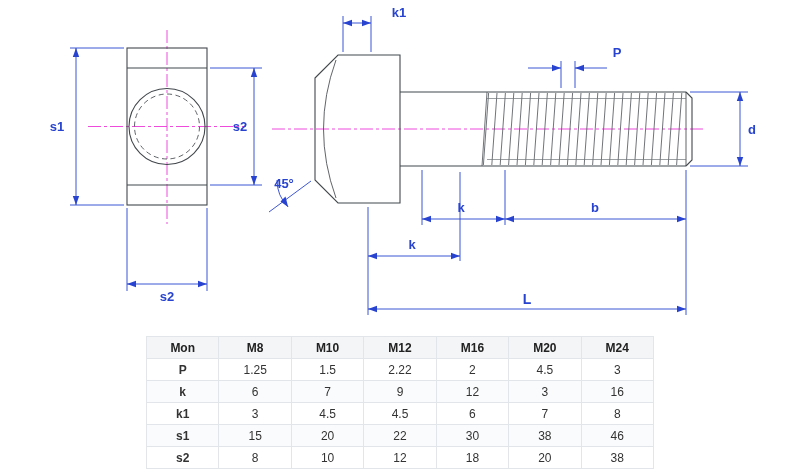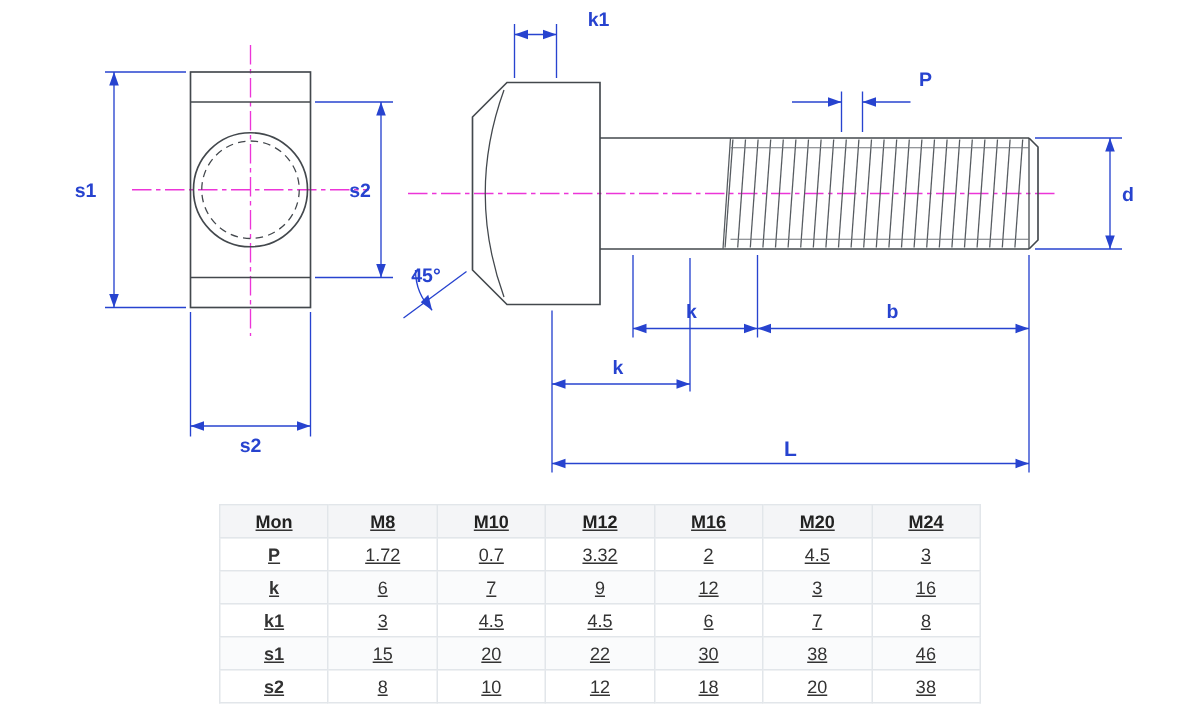--- a/index.html
+++ b/index.html
@@ -15,21 +15,21 @@
   .arrow{fill:var(--dimension,#2743cf);stroke:none;}
   .dimtxt{fill:var(--dimension,#2743cf);font:600 13px "Liberation Sans",sans-serif;}
   .dimtxt.big{font:700 14px "Liberation Sans",sans-serif;}
   .center{stroke:var(--centerline,#ec35d8);stroke-width:.9;stroke-dasharray:13 3 3 3;fill:none;}
   .thread{stroke:#565b60;stroke-width:.85;}
   .crest{stroke:#70757a;stroke-width:.7;}
 
   
   .spec-table-wrap{position:absolute;left:146px;top:336px;width:508px;}
   table.spec{width:100%;border-collapse:collapse;font-family:"Liberation Sans",sans-serif;
-             font-size:12px;color:#333;table-layout:fixed;text-decoration:underline;}
+             font-size:12px;color:#333;table-layout:fixed;}
   table.spec th,table.spec td{border:1px solid #e2e6ea;padding:3px 6px;text-align:center;height:15px;}
   table.spec thead th{background:#f4f5f7;font-weight:700;color:#222;}
   table.spec tbody tr:nth-child(even){background:#fafbfc;}
   table.spec tbody th{font-weight:700;}
 </style>
 </head>
 <body>
 
 <div class="page">
 
@@ -189,23 +189,23 @@
             <th>M10</th>
             <th>M12</th>
             <th>M16</th>
             <th>M20</th>
             <th>M24</th>
           </tr>
       </thead>
       <tbody>
           <tr>
             <th>P</th>
-            <td>1.72</td>
-            <td>0.7</td>
-            <td>3.32</td>
+            <td>1.25</td>
+            <td>1.5</td>
+            <td>2.22</td>
             <td>2</td>
             <td>4.5</td>
             <td>3</td>
           </tr>
           <tr>
             <th>k</th>
             <td>6</td>
             <td>7</td>
             <td>9</td>
             <td>12</td>

